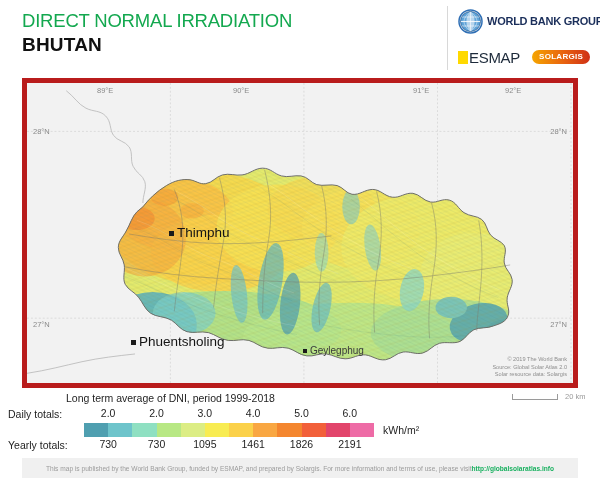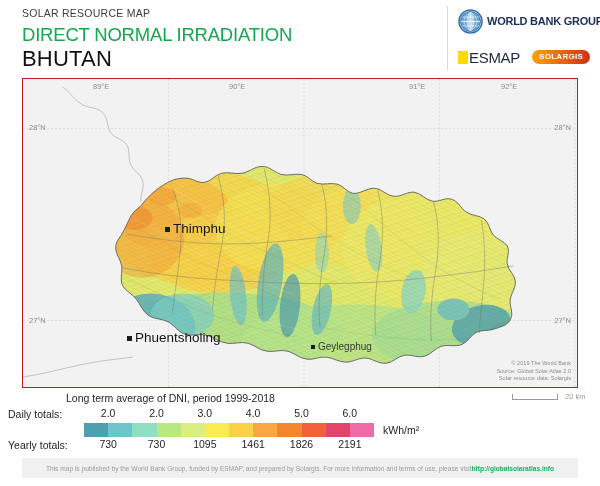--- a/index.html
+++ b/index.html
@@ -36,22 +36,22 @@
   #main-title {
     font-size: 18.5px;
     font-weight: normal;
     color: #13a84f;
     letter-spacing: -0.2px;
     line-height: 24px;
     margin-top: 3px;
     white-space: nowrap;
   }
   #country-title {
-    font-size: 22px;
-    font-weight: normal;
+    font-size: 19px;
+    font-weight: bold;
     color: #111111;
     letter-spacing: 0.2px;
     line-height: 22px;
     margin-top: 1px;
     white-space: nowrap;
   }
   #header-divider {
     position: absolute;
     left: 447px; top: 6px;
     width: 1px; height: 64px;
@@ -111,21 +111,21 @@
     line-height: 9px;
     white-space: nowrap;
   }
 
   
   #map-frame {
     position: absolute;
     left: 22px; top: 78px;
     width: 556px; height: 310px;
     background: #f2f2f2;
-    border: 1px solid #b91c1c;
+    border: 5px solid #b91c1c;
     box-sizing: border-box;
     overflow: hidden;
   }
   #map-svg { display: block; width: 100%; height: 100%; }
 
   .grat-label {
     position: absolute;
     font-size: 7.5px;
     color: #8a8a8a;
     white-space: nowrap;
@@ -260,21 +260,20 @@
     text-decoration: none;
     white-space: nowrap;
   }
 </style>
 </head>
 <body>
 
 <div id="header">
 
   <div id="title-block">
-    <div id="kicker">SOLAR RESOURCE MAP</div>
     <div id="main-title">DIRECT NORMAL IRRADIATION</div>
     <div id="country-title">BHUTAN</div>
   </div>
 
   <div id="header-divider"></div>
 
   <div id="logo-block">
 
     <div id="wb-logo-row">
       <span id="wb-globe">
@@ -555,21 +554,21 @@
   <div class="grat-label" style="right:6px; top:237px;">27°N</div>
 
   <div class="city" style="left:142px; top:143px;">
     <span class="city-dot"></span>
     <span class="city-name">Thimphu</span>
   </div>
   <div class="city" style="left:104px; top:252px;">
     <span class="city-dot"></span>
     <span class="city-name">Phuentsholing</span>
   </div>
-  <div class="city small" style="left:288px; top:261px;justify-content:center;">
+  <div class="city small" style="left:276px; top:261px;justify-content:center;">
     <span class="city-dot"></span>
     <span class="city-name">Geylegphug</span>
   </div>
 
   <div id="map-credit">© 2019 The World Bank
 Source: Global Solar Atlas 2.0
 Solar resource data: Solargis</div>
 </div>
 
 <div id="scale-wrap">

